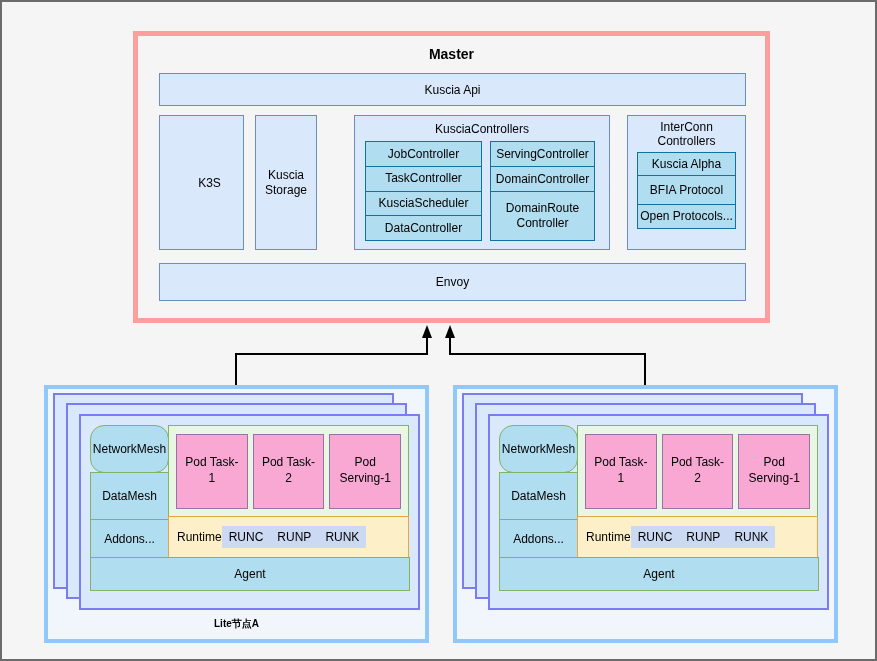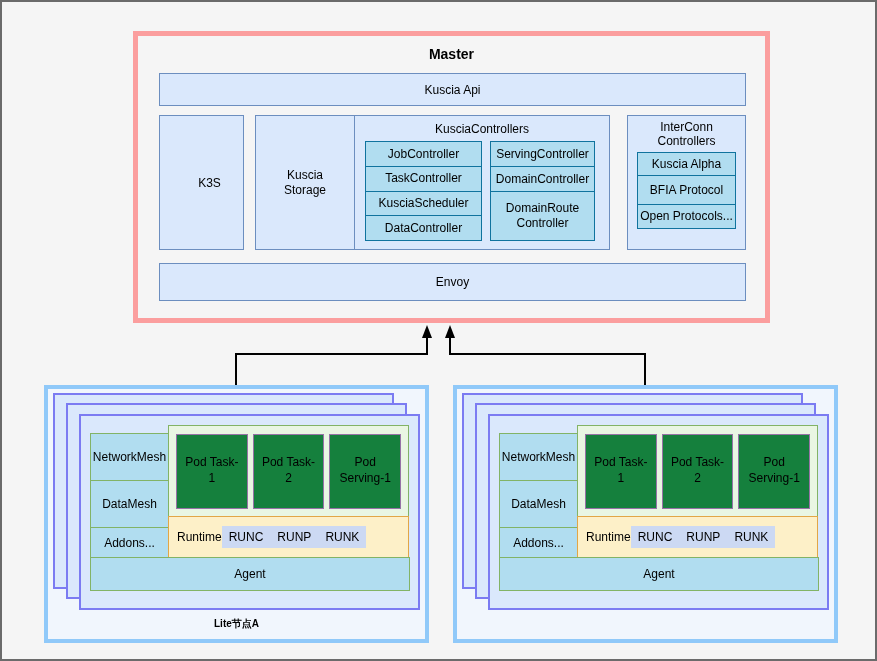--- a/index.html
+++ b/index.html
@@ -37,21 +37,21 @@
     background: #dae8fc;
     border: 1px solid #6c8ebf;
     display: flex;
     align-items: center;
     justify-content: center;
     text-align: center;
     font-size: 12px;
   }
   .kuscia-api { left: 21px; top: 37px; width: 587px; height: 33px; }
   .k3s        { left: 21px; top: 79px; width: 85px;  height: 135px; padding-left: 16px; }
-  .storage    { left: 117px; top: 79px; width: 100px; height: 135px; padding: 0 10px; line-height: 1.25; }
+  .storage    { left: 117px; top: 79px; width: 62px; height: 135px; padding: 0 10px; line-height: 1.25; }
   .envoy      { left: 21px; top: 227px; width: 587px; height: 38px; }
 
   .controllers {
     left: 216px; top: 79px; width: 256px; height: 135px;
     flex-direction: column;
     justify-content: flex-start;
   }
   .panel-title { font-size: 12px; padding-top: 6px; line-height: 1.2; }
   .ctrl-grid {
     display: flex;
@@ -141,36 +141,36 @@
   .mesh-col { display: flex; flex-direction: column; width: 79px; }
   .mesh-cell {
     background: #b1ddf0;
     border: 1px solid #82b366;
     margin-top: -1px;
     display: flex;
     align-items: center;
     justify-content: center;
     text-align: center;
   }
-  .mesh-cell:first-child { margin-top: 8px; }
+  .mesh-cell:first-child { margin-top: 0; border-radius: 14px; }
   .mesh-cell.h48 { height: 48px; }
   .mesh-cell.h38 { flex: 1; }
   .node-right { display: flex; flex-direction: column; width: 241px; margin-left: -1px; }
   .pod-area {
     height: 92px;
     background: #e9f6e3;
     border: 1px solid #82b366;
     display: flex;
     align-items: center;
     padding: 0 7px;
     gap: 5px;
   }
   .pod {
     width: 73px; height: 75px;
-    background: #15803d;
+    background: #f9a8d4;
     border: 1px solid #9673a6;
     display: flex;
     align-items: center;
     justify-content: center;
     text-align: center;
     line-height: 1.3;
     padding: 0 8px;
   }
   .runtime-row {
     flex: 1;

